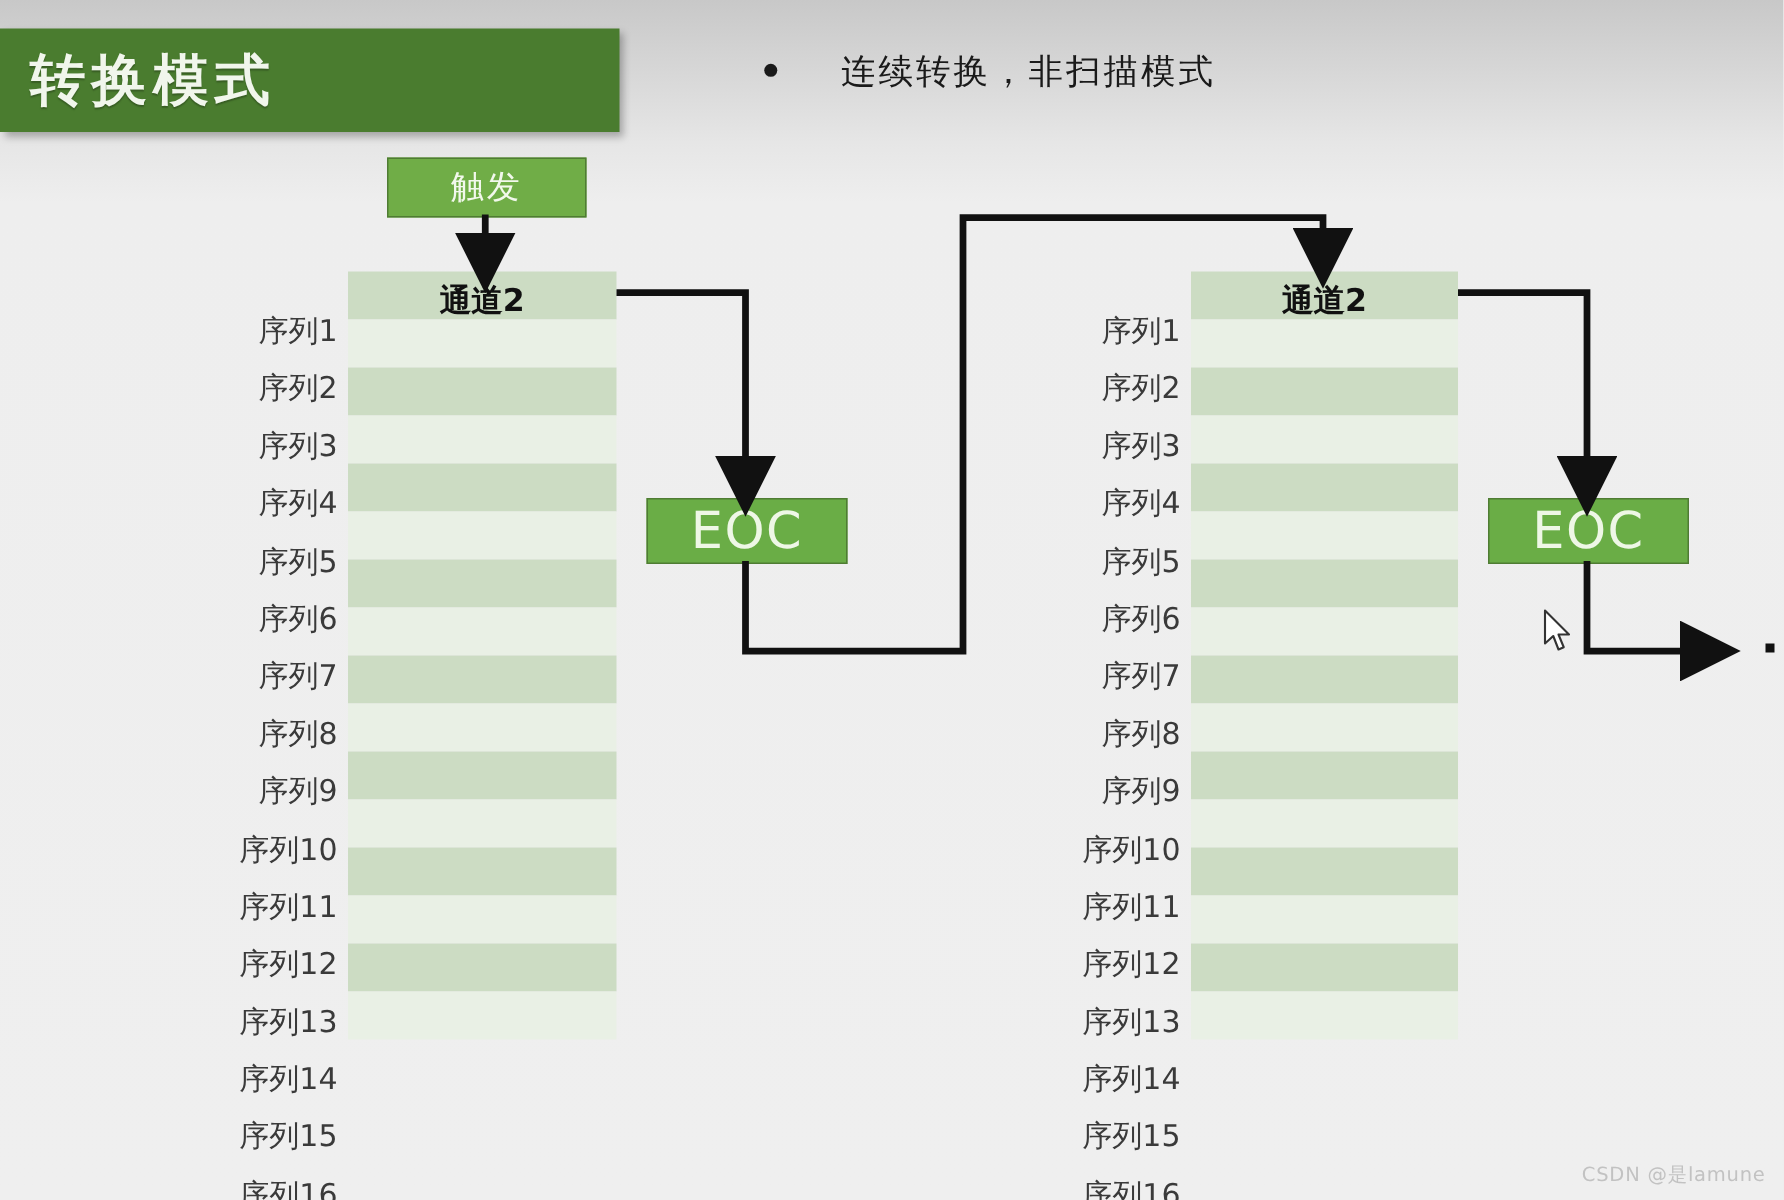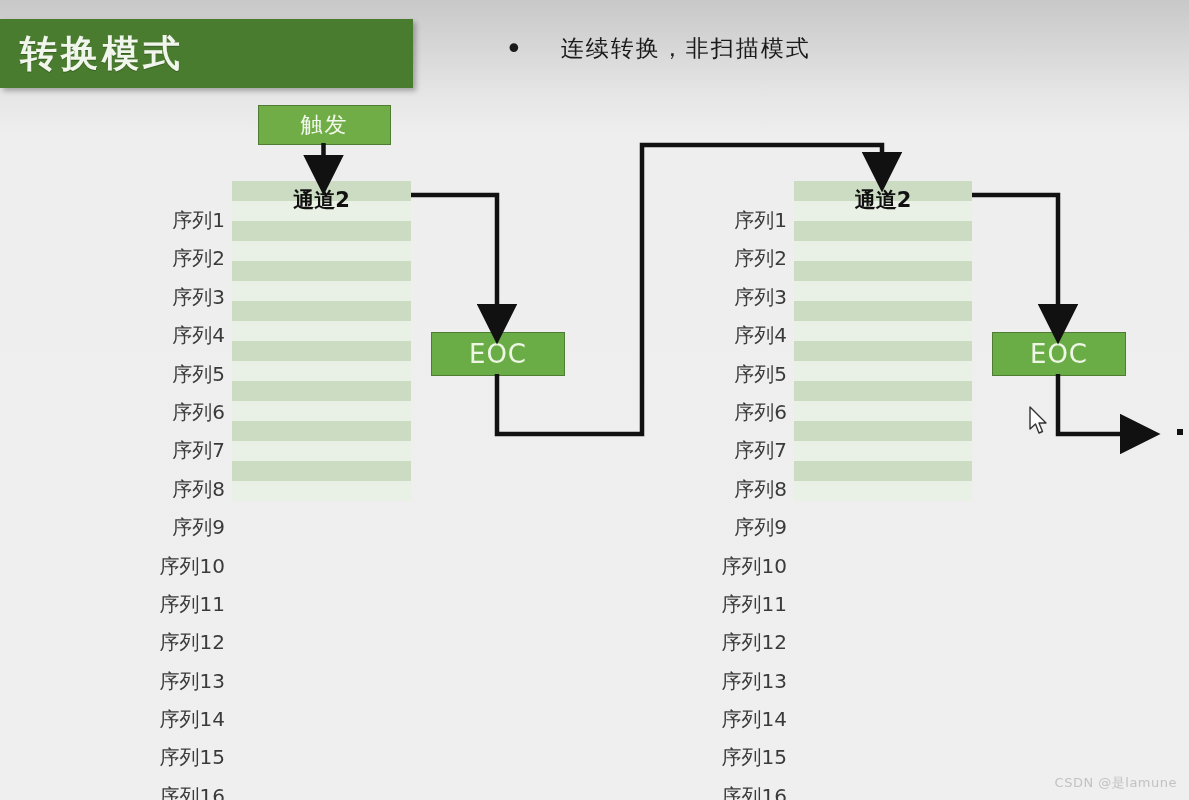--- a/index.html
+++ b/index.html
@@ -44,40 +44,40 @@
 
   
   .group{position:absolute;top:181px;}
   .group .labels{position:absolute;top:0;text-align:right;margin-top:20px;}
   .group .rowlabel{
     height:38.4px;line-height:38.4px;font-size:20px;color:#3a3a3a;
     white-space:nowrap;
   }
   .group .table{position:absolute;top:0;}
   .row{
-    height:20px;line-height:38.4px;text-align:center;
+    height:32px;line-height:38.4px;text-align:center;
     font-size:21px;color:#111;
   }
   .row.odd{background:#ccdcc3;}
   .row.even{background:#e9f0e5;}
   .row.header{font-weight:bold;}
 
   #group-left{left:0;}
   #group-left .labels{left:150px;width:75px;}
   #group-left .table{left:232px;width:179px;}
   #group-right{left:0;}
   #group-right .labels{left:712px;width:75px;}
   #group-right .table{left:794px;width:178px;}
 
   
   .eoc-box{
     position:absolute;height:42px;
     background:#6aad46;border:1px solid #4f7c33;
     display:flex;align-items:center;justify-content:center;
-    color:#eef7e6;font-size:26px;letter-spacing:1px;
+    color:#eef7e6;font-size:34px;letter-spacing:1px;
   }
   #eoc-left{left:431px;top:332px;width:132px;}
   #eoc-right{left:992px;top:332px;width:132px;}
 
   
   #wires{position:absolute;left:0;top:0;width:1189px;height:800px;}
 
   
   #cursor{position:absolute;left:1028px;top:406px;width:22px;height:30px;}
 

